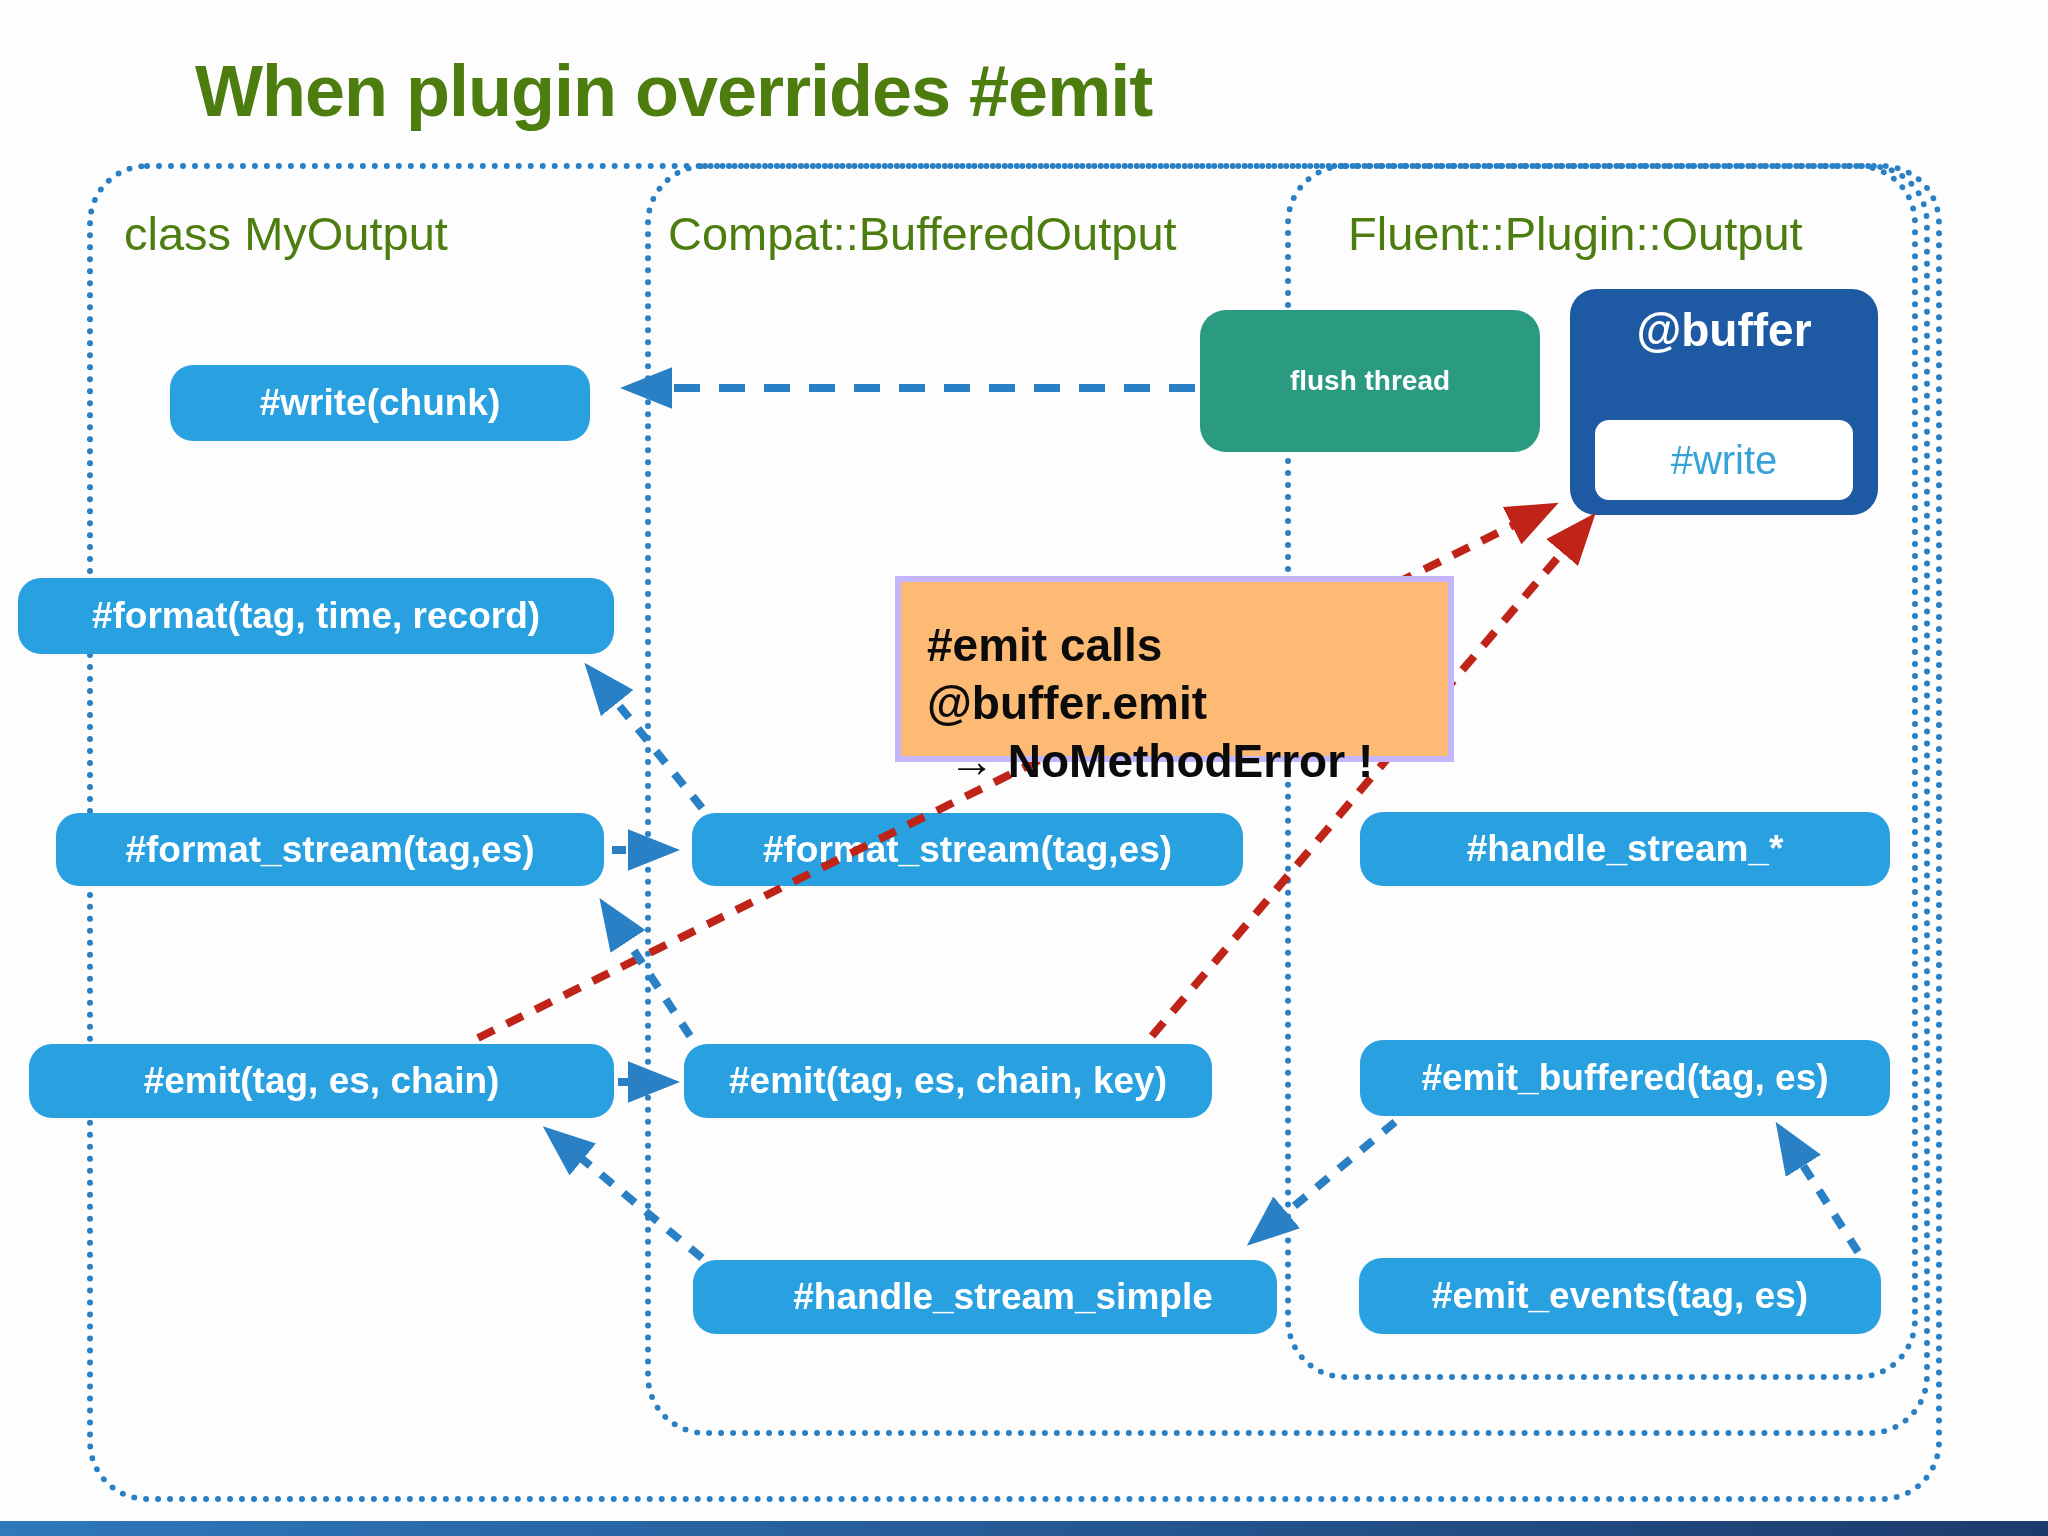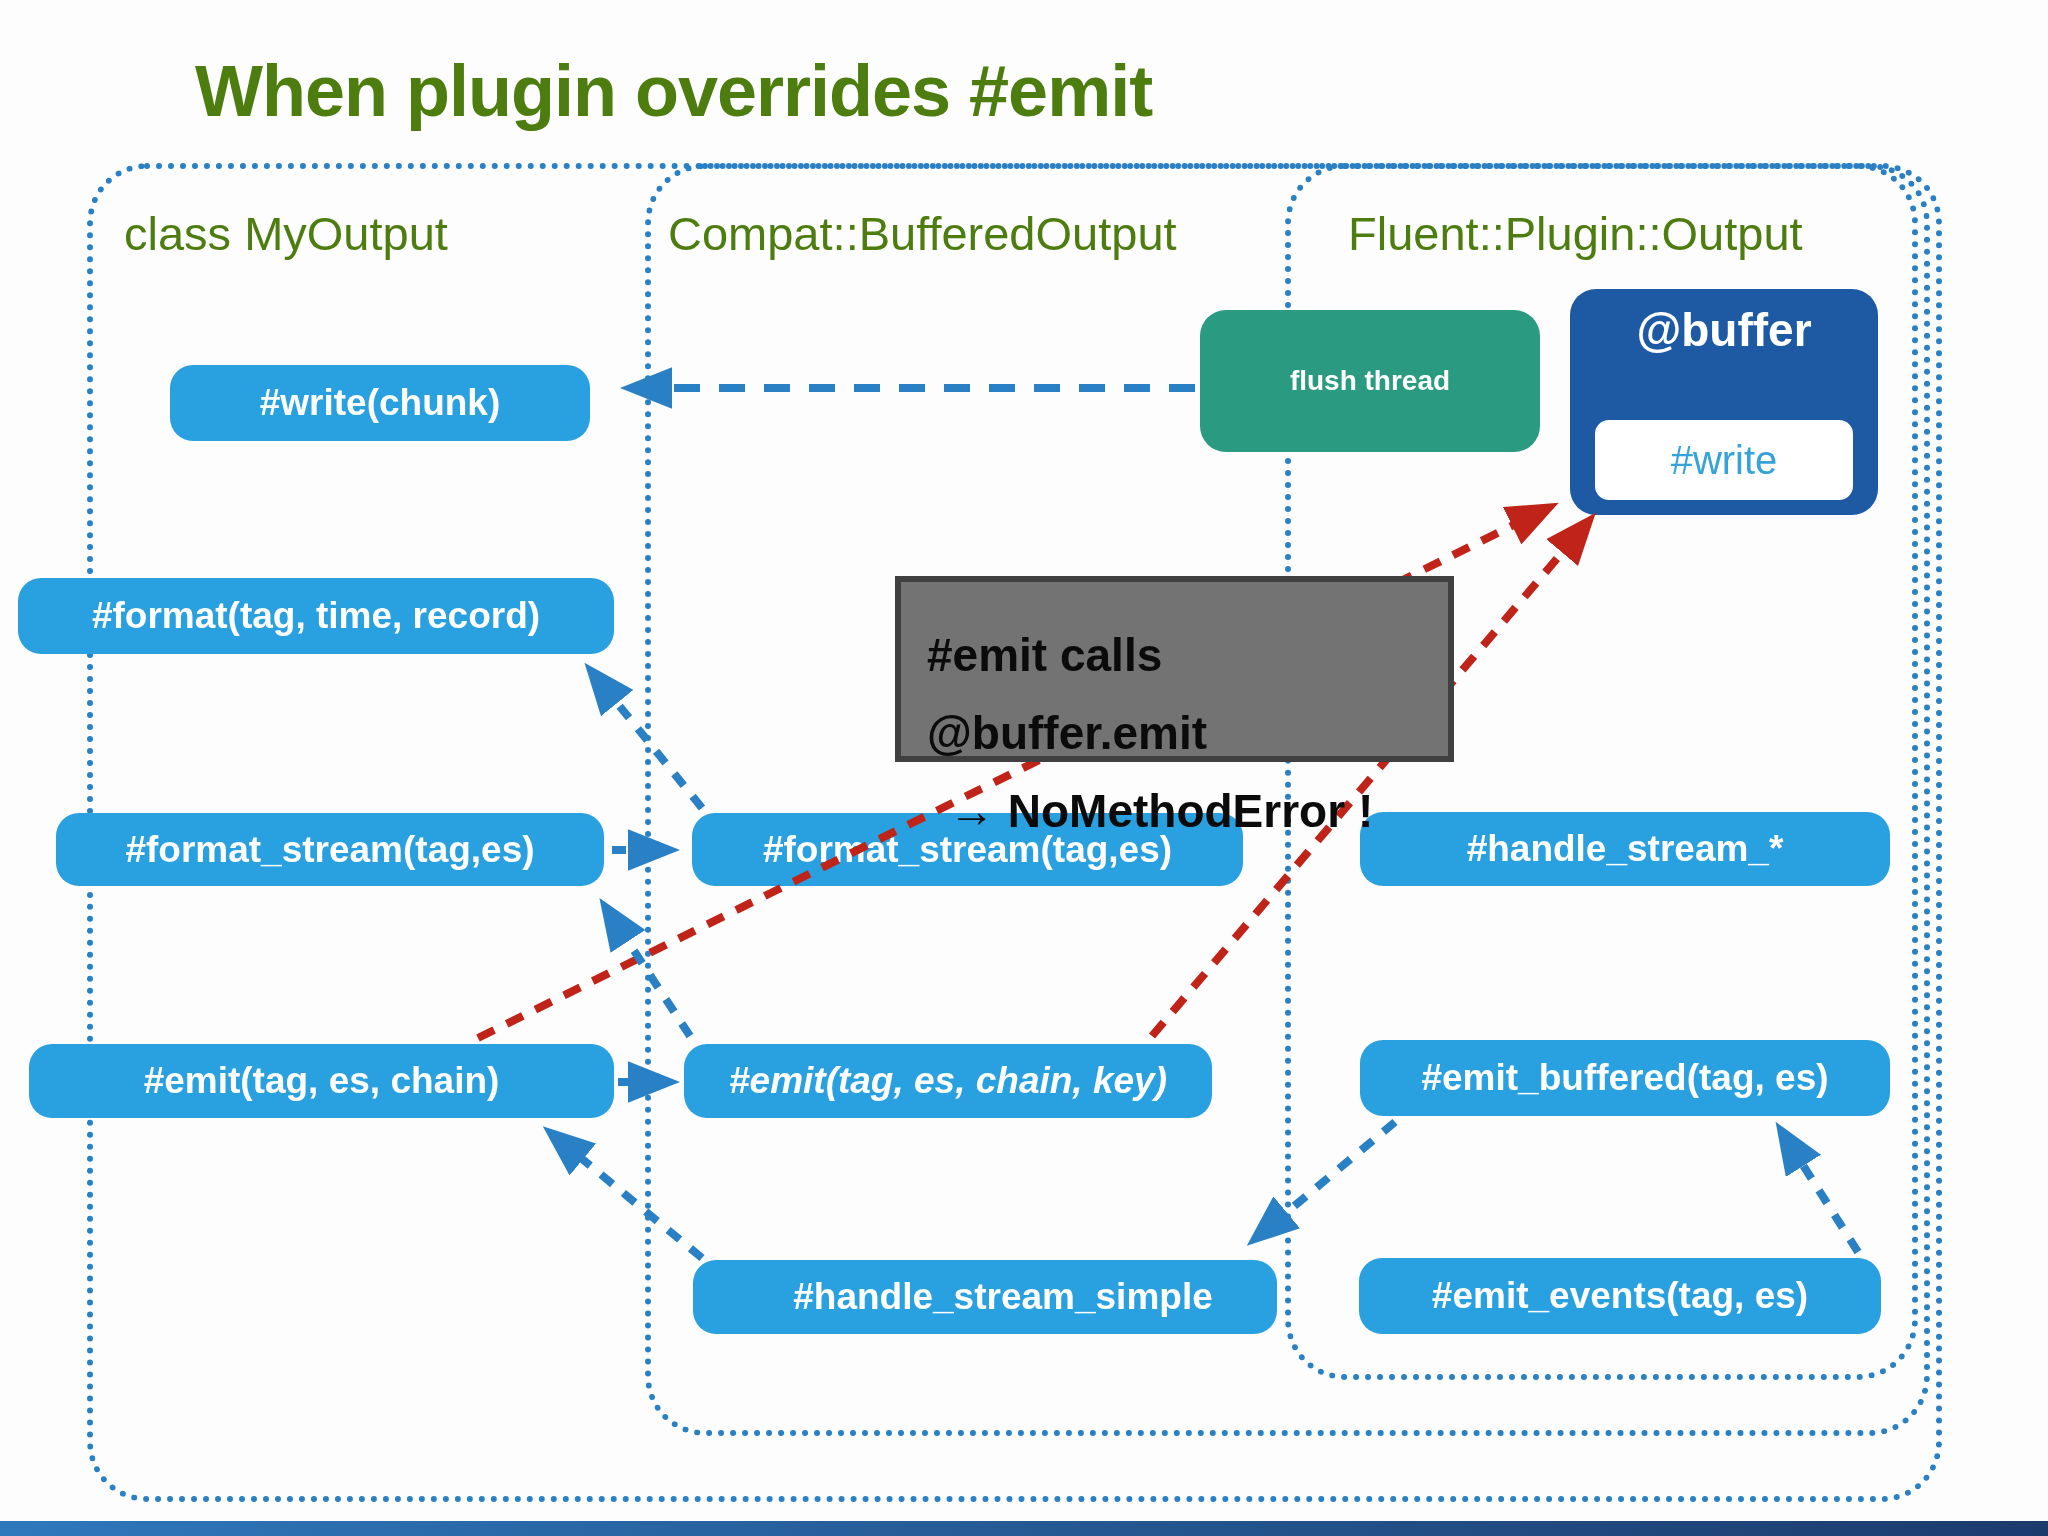--- a/index.html
+++ b/index.html
@@ -29,21 +29,21 @@
   .node{
     position:absolute;background:#29A0E0;color:#fff;font-weight:700;
     border-radius:23px;display:flex;align-items:center;justify-content:center;
     font-size:37px;white-space:nowrap;z-index:3;
   }
   .n-write-chunk{left:170px;top:365px;width:420px;height:76px;}
   .n-format{left:18px;top:578px;width:596px;height:76px;}
   .n-fs-left{left:56px;top:813px;width:548px;height:73px;}
   .n-emit-left{left:29px;top:1044px;width:585px;height:74px;}
   .n-fs-mid{left:692px;top:813px;width:551px;height:73px;}
-  .n-emit-mid{left:684px;top:1044px;width:528px;height:74px;font-style:italic;}
+  .n-emit-mid{left:684px;top:1044px;width:528px;height:74px;}
   .n-hss{left:693px;top:1260px;width:548px;height:74px;padding-left:36px;}
   .n-hs-star{left:1360px;top:812px;width:530px;height:74px;}
   .n-emit-buffered{left:1360px;top:1040px;width:530px;height:76px;}
   .n-emit-events{left:1359px;top:1258px;width:522px;height:76px;}
   
   .flush-thread{
     position:absolute;left:1200px;top:310px;width:340px;height:142px;
     background:#2A9B80;border-radius:26px;color:#fff;font-weight:700;font-size:28px;
     display:flex;align-items:center;justify-content:center;z-index:3;
   }
@@ -57,22 +57,22 @@
     color:#fff;font-weight:700;font-size:46px;
   }
   .buffer-write{
     position:absolute;left:25px;top:131px;width:258px;height:80px;background:#fff;
     border-radius:14px;display:flex;align-items:center;justify-content:center;
     color:#35A3D9;font-size:40px;
   }
   
   .callout{
     position:absolute;left:895px;top:576px;width:559px;height:186px;
-    background:#737373;border:6px solid #404040;z-index:6;color:#0b0b0b;
-    font-size:46px;font-weight:600;line-height:78px;padding:34px 0 0 26px;
+    background:#fdba74;border:6px solid #c4b5fd;z-index:6;color:#0b0b0b;
+    font-size:46px;font-weight:600;line-height:58px;padding:34px 0 0 26px;
     box-sizing:border-box;
   }
   .callout .line2{padding-left:22px;}
   
   .arrows{position:absolute;left:0;top:0;z-index:5;pointer-events:none;}
   
   .bottom-bar{
     position:absolute;left:0;top:1521px;width:2048px;height:15px;
     background:linear-gradient(90deg,#2E78BC,#1C3B6D);z-index:7;
   }

